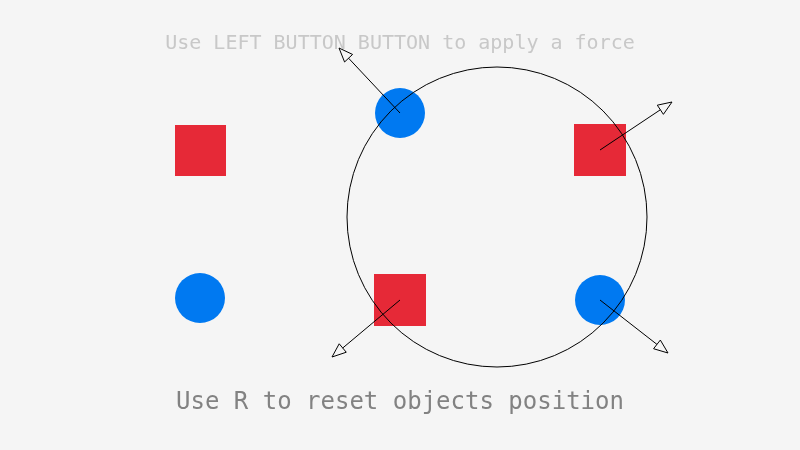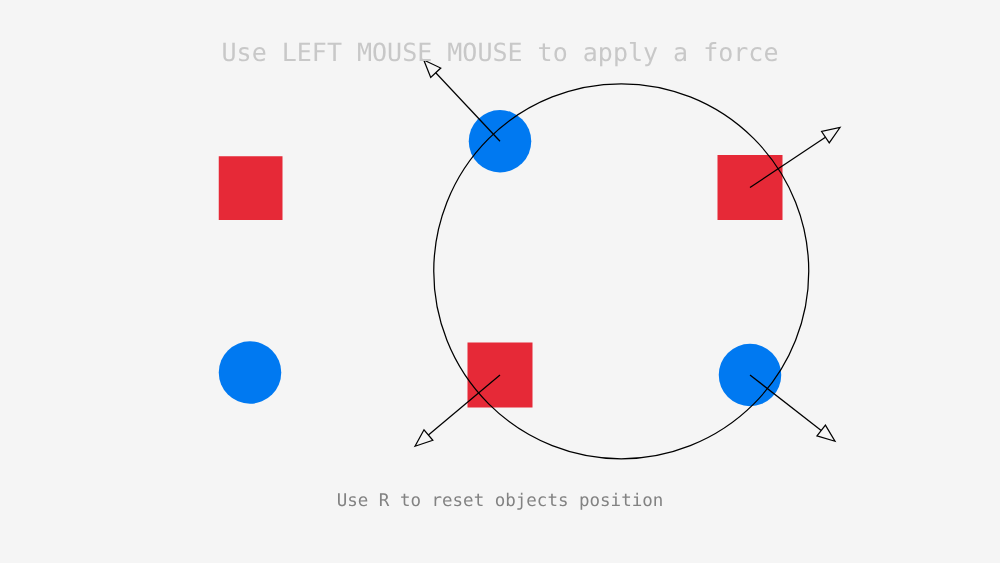--- a/index.html
+++ b/index.html
@@ -24,21 +24,21 @@
     white-space: pre;
     user-select: none;
   }
   .instr.top {
     top: 32px;
     font-size: 20px;
     line-height: 20px;
   }
   .instr.bottom {
     top: 391px;
-    font-size: 14px;
+    font-size: 24px;
     line-height: 20px;
   }
 </style>
 </head>
 <body style="background: rgb(245, 245, 245);">
 
 <div class="stage">
   <svg class="scene-canvas" viewBox="0 0 800 450" width="800" height="450" xmlns="http://www.w3.org/2000/svg">
       <rect x="175" y="125" width="51" height="51" fill="#e62937"></rect>
       <rect x="574" y="124" width="52" height="52" fill="#e62937"></rect>
@@ -49,15 +49,15 @@
       <circle cx="497" cy="217" r="150" fill="none" stroke="#000000" stroke-width="1"></circle>
       <line x1="400" y1="113" x2="348.5803988583684" y2="58.20862173432699" stroke="#000000" stroke-width="1"></line>
       <polygon points="339,48 352.59092882542546,54.444893611396544 344.5698688913114,61.972349857257434" fill="none" stroke="#000000" stroke-width="1"></polygon>
       <line x1="600" y1="150" x2="660.3512958792702" y2="109.7658027471532" stroke="#000000" stroke-width="1"></line>
       <polygon points="672,102 663.402146958509,114.34207936601135 657.3004448000314,105.18952612829506" fill="none" stroke="#000000" stroke-width="1"></polygon>
       <line x1="400" y1="300" x2="342.7291871963382" y2="348.0064166148341" stroke="#000000" stroke-width="1"></line>
       <polygon points="332,357 339.1959937235945,343.7913787877012 346.26238066908195,352.221454441967" fill="none" stroke="#000000" stroke-width="1"></polygon>
       <line x1="600" y1="300" x2="656.9578184838527" y2="344.393593818297" stroke="#000000" stroke-width="1"></line>
       <polygon points="668,353 653.5767303410408,348.7315936996406 660.3389066266647,340.0555939369534" fill="none" stroke="#000000" stroke-width="1"></polygon>
     </svg>
-  <div class="instr top" style="color: rgb(200, 200, 200);">Use LEFT MOUSE MOUSE to apply a force</div>
+  <div class="instr top" style="color: rgb(200, 200, 200);">Use LEFT BUTTON BUTTON to apply a force</div>
   <div class="instr bottom" style="color: rgb(130, 130, 130);">Use R to reset objects position</div>
 </div>
 
 </body></html>

